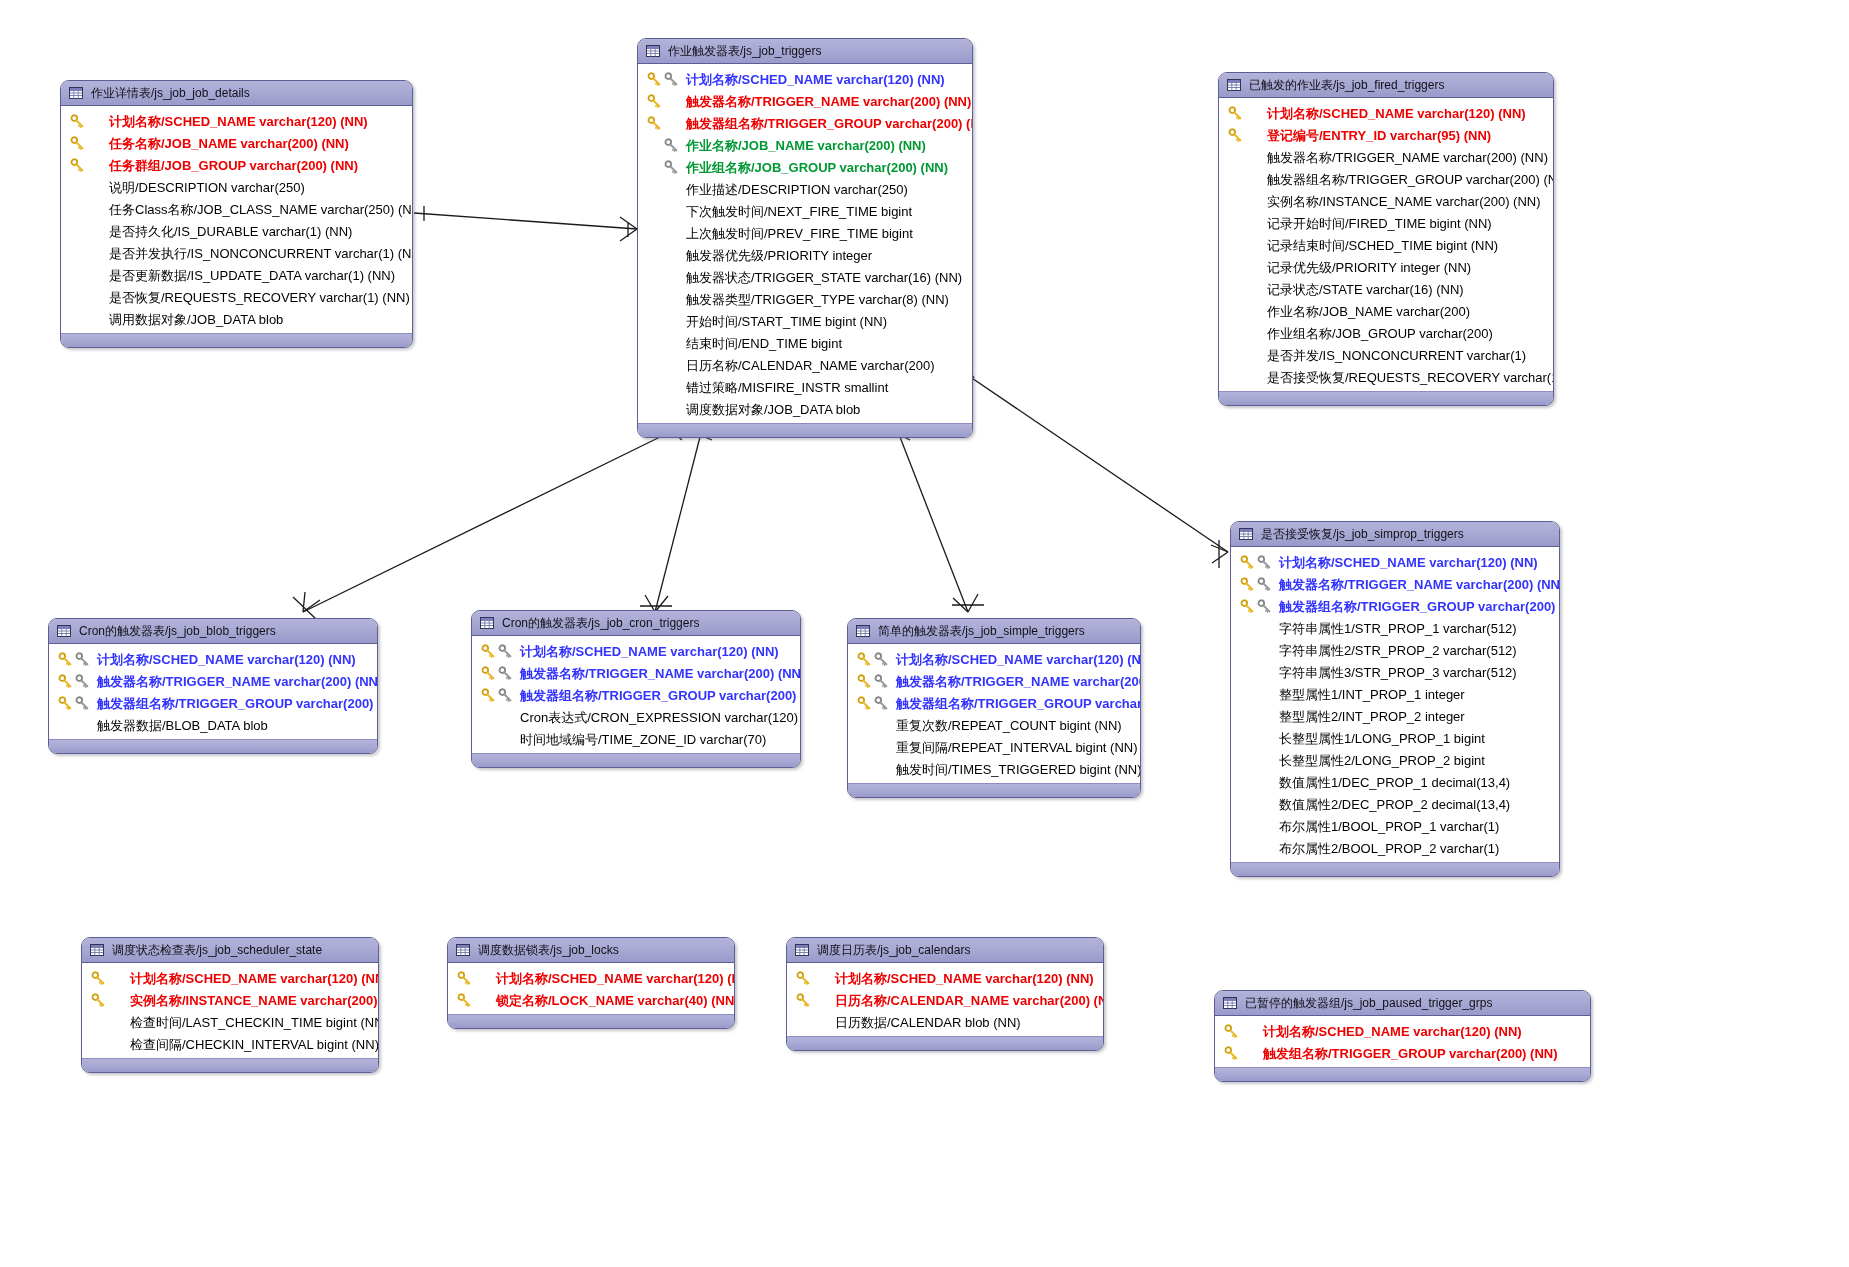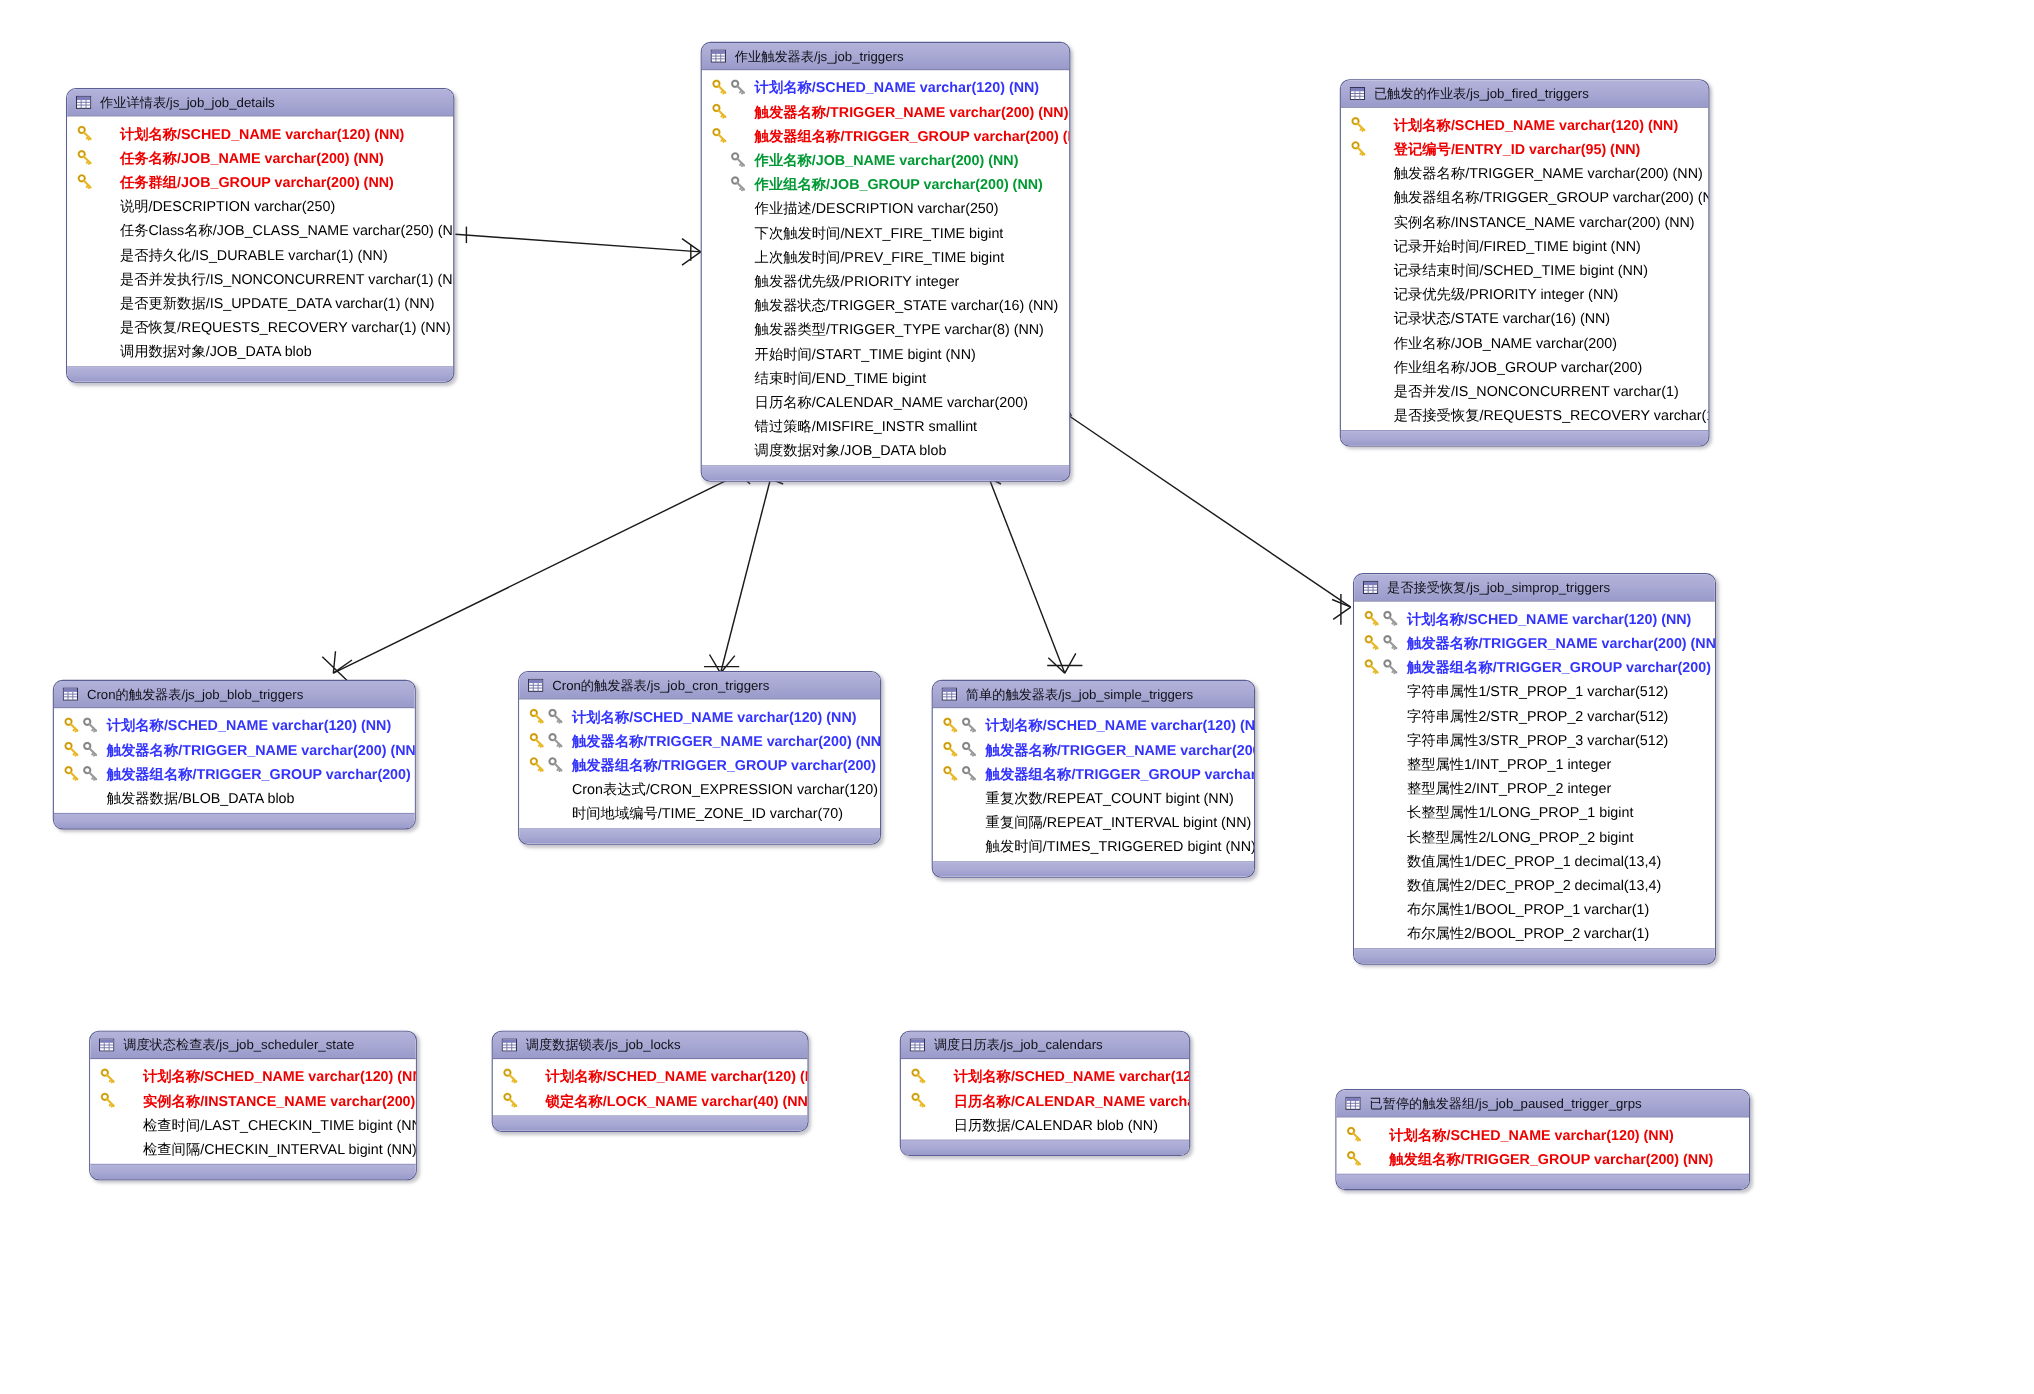--- a/index.html
+++ b/index.html
@@ -980,21 +980,21 @@
                   <path d="M11.0 11.0 L9.3 12.8 M12.6 12.4 L11.2 13.9" stroke="#e8b828" stroke-width="1.8" stroke-linecap="round"></path>
                 </g>
               </svg>
             </span>
             <span class="keyslot"></span>
             <span class="attr-text c-red">锁定名称/LOCK_NAME varchar(40) (NN)</span>
           </div>
         </div>
         <div class="entity-footer"></div>
       </div>
-      <div class="entity" style="left: 818px; top: 937px; width: 264px;">
+      <div class="entity" style="left: 786px; top: 937px; width: 318px;">
         <div class="entity-header">
           <span class="tbl-icon"><svg width="14" height="12" viewBox="0 0 14 12">
               <rect x="0.5" y="0.5" width="13" height="11" fill="#ffffff" stroke="#333355" stroke-width="1"></rect>
               <rect x="1" y="1" width="12" height="3" fill="#7d7dbb"></rect>
               <path d="M1 6 H13" stroke="#7777aa" stroke-width="0.9"></path>
               <path d="M1 8.5 H13" stroke="#7777aa" stroke-width="0.9"></path>
               <path d="M4.8 4 V11.5" stroke="#7777aa" stroke-width="0.9"></path>
               <path d="M9.2 4 V11.5" stroke="#7777aa" stroke-width="0.9"></path>
             </svg></span>
           <span class="entity-title">调度日历表/js_job_calendars</span>

